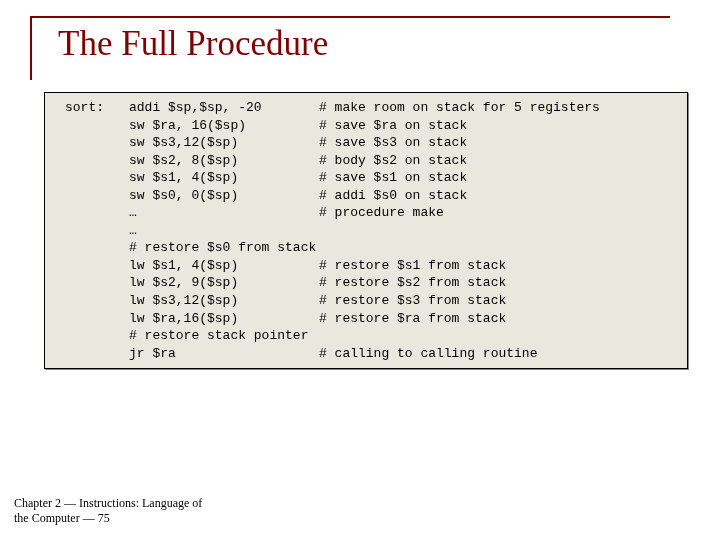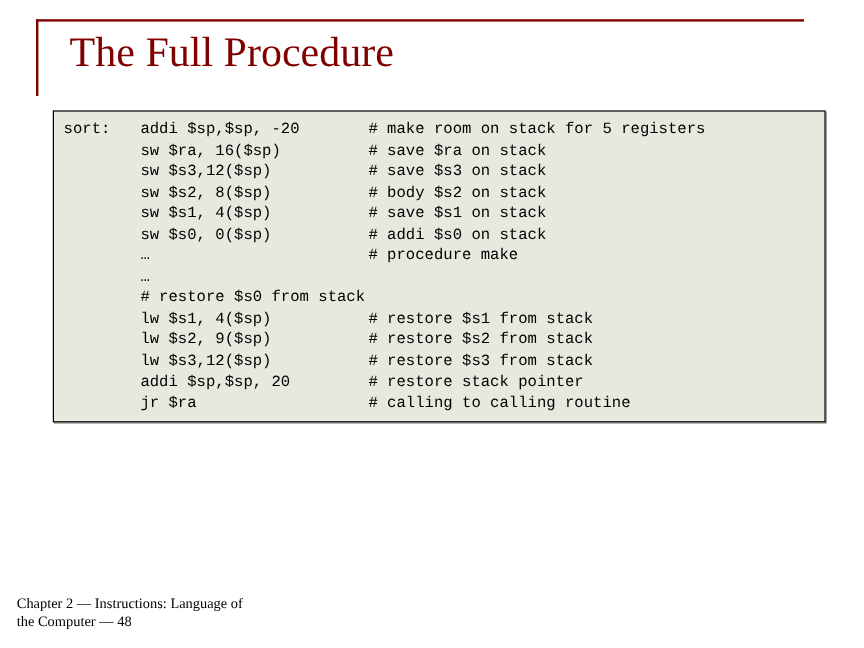--- a/index.html
+++ b/index.html
@@ -51,20 +51,21 @@
     background: #e8e8df;
     box-shadow: 1px 1px 0 #888;
     font-family: 'Courier New', monospace;
     font-size: 13px;
     line-height: 1.35;
     padding: 6px 8px 6px 8px;
   }
   .code-row {
     display: flex;
     white-space: pre;
+    margin-left: 12px;
   }
   .col-label { width: 64px; flex: 0 0 64px; }
   .col-instr { width: 190px; flex: 0 0 190px; }
   .col-comment { flex: 1; }
   .footer {
     position: absolute;
     left: 14px;
     bottom: 14px;
     font-family: Georgia, 'Times New Roman', serif;
     font-size: 12px;
@@ -90,19 +91,20 @@
       <div class="code-row"><span class="col-label"></span><span class="col-instr">sw $s3,12($sp)</span><span class="col-comment"># save $s3 on stack</span></div>
       <div class="code-row"><span class="col-label"></span><span class="col-instr">sw $s2, 8($sp)</span><span class="col-comment"># body $s2 on stack</span></div>
       <div class="code-row"><span class="col-label"></span><span class="col-instr">sw $s1, 4($sp)</span><span class="col-comment"># save $s1 on stack</span></div>
       <div class="code-row"><span class="col-label"></span><span class="col-instr">sw $s0, 0($sp)</span><span class="col-comment"># addi $s0 on stack</span></div>
       <div class="code-row"><span class="col-label"></span><span class="col-instr">…</span><span class="col-comment"># procedure make</span></div>
       <div class="code-row"><span class="col-label"></span><span class="col-instr">…</span><span class="col-comment"></span></div>
       <div class="code-row"><span class="col-label"></span><span class="col-comment"># restore $s0 from stack</span></div>
       <div class="code-row"><span class="col-label"></span><span class="col-instr">lw $s1, 4($sp)</span><span class="col-comment"># restore $s1 from stack</span></div>
       <div class="code-row"><span class="col-label"></span><span class="col-instr">lw $s2, 9($sp)</span><span class="col-comment"># restore $s2 from stack</span></div>
       <div class="code-row"><span class="col-label"></span><span class="col-instr">lw $s3,12($sp)</span><span class="col-comment"># restore $s3 from stack</span></div>
-      <div class="code-row"><span class="col-label"></span><span class="col-instr">addi $sp,$sp, 20</span><span class="col-comment"># restore stack pointer</span></div>
+      <div class="code-row"><span class="col-label"></span><span class="col-instr">lw $ra,16($sp)</span><span class="col-comment"># restore $ra from stack</span></div>
+      <div class="code-row"><span class="col-label"></span><span class="col-comment"># restore stack pointer</span></div>
       <div class="code-row"><span class="col-label"></span><span class="col-instr">jr $ra</span><span class="col-comment"># calling to calling routine</span></div>
     </div>
 
-  <div class="footer">Chapter 2 — Instructions: Language of the Computer — 48</div>
+  <div class="footer">Chapter 2 — Instructions: Language of the Computer — 75</div>
 
 </div>
 
 </body></html>

